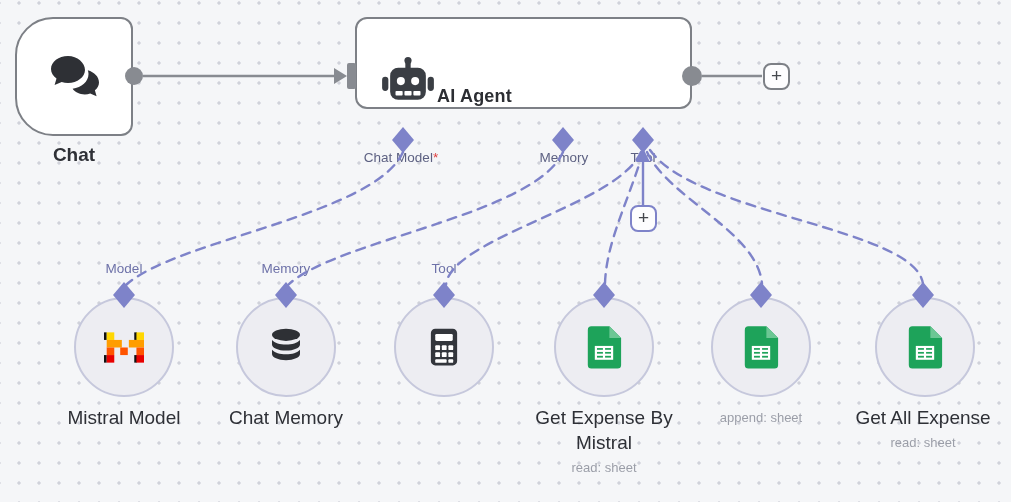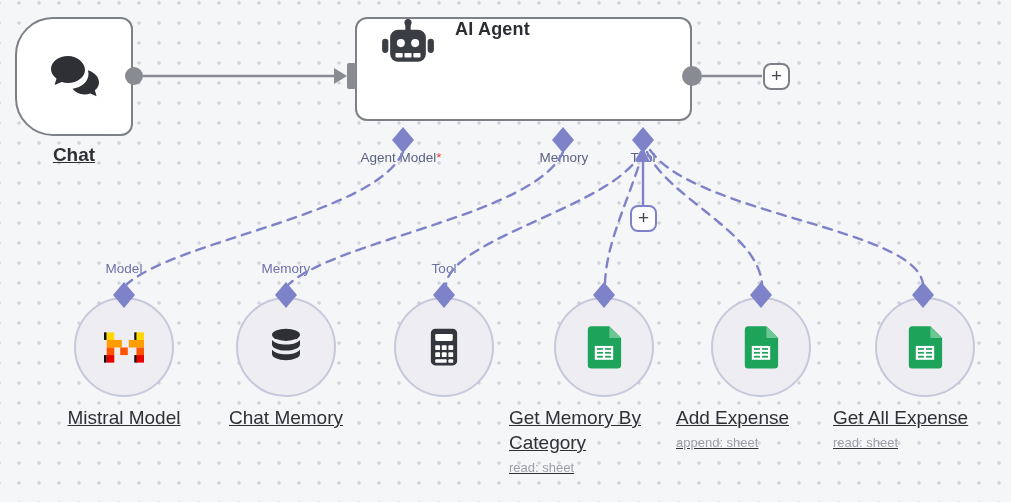--- a/index.html
+++ b/index.html
@@ -13,24 +13,24 @@
   }
   .wires{position:absolute;left:0;top:0;z-index:3;pointer-events:none;}
   .wire{stroke:#888b91;stroke-width:2.5;fill:none;}
   .wire-dashed{stroke:#7e83c9;stroke-width:2.4;fill:none;stroke-dasharray:9 7;stroke-linecap:round;}
   .wire-solid-purple{stroke:#7e83c9;stroke-width:2.4;fill:none;}
   .port-diamond{fill:#7e83c9;}
   .port-gray{fill:#888b91;}
 
   .node{position:absolute;background:#ffffff;border:2px solid #7d8086;box-sizing:border-box;z-index:2;cursor:pointer;}
   .chat-node{left:15px;top:17px;width:118px;height:119px;border-radius:38px 12px 12px 38px;display:flex;align-items:center;justify-content:center;}
-  .agent-node{left:355px;top:17px;width:337px;height:104px;border-radius:12px;display:flex;align-items:flex-start;gap:18px;padding-left:22px;}
+  .agent-node{left:355px;top:17px;width:337px;height:92px;border-radius:12px;display:flex;align-items:flex-end;padding-left:22px;}
   .agent-title{font-size:18px;font-weight:600;color:#2c2e33;letter-spacing:.2px;}
 
-  .node-label{position:absolute;transform:translateX(-50%);color:#2e3036;font-size:19px;font-weight:500;z-index:2;line-height:25px;text-decoration:underline;}
+  .node-label{position:absolute;transform:translateX(-50%);text-align:center;color:#2e3036;font-size:19px;font-weight:500;z-index:2;line-height:25px;}
   .sub-label{margin-top:4px;font-size:13px;font-weight:400;color:#9b9ea8;line-height:18px;}
 
   .port-label{position:absolute;transform:translateX(-50%);text-align:center;font-size:13.5px;color:#5d6182;z-index:2;white-space:nowrap;}
   .port-label .req{color:#e03e3e;}
   .subport-label{position:absolute;transform:translateX(-50%);text-align:left;font-size:13.5px;color:#6d71a8;z-index:2;white-space:nowrap;}
 
   .circle-node{position:absolute;width:100px;height:100px;border-radius:50%;background:#ededf2;border:2px solid #c6c8dc;box-sizing:border-box;z-index:2;display:flex;align-items:center;justify-content:center;cursor:pointer;}
 
   .plus-btn{position:absolute;width:27px;height:27px;border-radius:8px;background:#fdfdfe;box-sizing:border-box;display:flex;align-items:center;justify-content:center;font-size:19px;font-weight:400;color:#45484e;z-index:2;cursor:pointer;line-height:1;padding-bottom:2px;}
   .plus-gray{border:2px solid #7d8086;left:763px;top:63px;}
@@ -91,21 +91,21 @@
       <circle cx="24" cy="27" r="4.5" fill="#ffffff"></circle>
       <circle cx="40" cy="27" r="4.5" fill="#ffffff"></circle>
       <rect x="18" y="38" width="8" height="5" rx="1" fill="#ffffff"></rect>
       <rect x="28" y="38" width="8" height="5" rx="1" fill="#ffffff"></rect>
       <rect x="38" y="38" width="8" height="5" rx="1" fill="#ffffff"></rect>
     </svg>
     <span class="agent-title">AI Agent</span>
   </div>
 
   <div class="port-label" style="left:401px;top:150px;">
-    <span>Agent Model</span><span class="req">*</span>
+    <span>Chat Model</span><span class="req">*</span>
   </div>
   <div class="port-label" style="left:564px;top:150px;">Memory</div>
   <div class="port-label" style="left:643px;top:150px;">Tool</div>
 
   <div class="plus-btn plus-gray">+</div>
   <div class="plus-btn plus-purple">+</div>
 
   <div class="subport-label" style="left:124px;top:261px;">Model</div>
   <div class="subport-label" style="left:286px;top:261px;">Memory</div>
   <div class="subport-label" style="left:444px;top:261px;">Tool</div>
@@ -187,25 +187,24 @@
         <line x1="11" y1="32.6" x2="29" y2="32.6"></line>
         <line x1="20" y1="24" x2="20" y2="37"></line>
       </g>
     </svg>
   </div>
 
   <div class="node-label" style="left:124px;top:405px;">Mistral Model</div>
   <div class="node-label" style="left:286px;top:405px;">Chat Memory</div>
 
   <div class="node-label" style="left:604px;top:405px;width:190px;">
-    <div>Get Memory By Category</div>
+    <div>Get Expense By Mistral</div>
     <div class="sub-label">read: sheet</div>
   </div>
   <div class="node-label" style="left:761px;top:405px;width:170px;">
-    <div>Add Expense</div>
     <div class="sub-label">append: sheet</div>
   </div>
   <div class="node-label" style="left:923px;top:405px;width:180px;">
     <div>Get All Expense</div>
     <div class="sub-label">read: sheet</div>
   </div>
 
 </div>
 
 </body></html>

